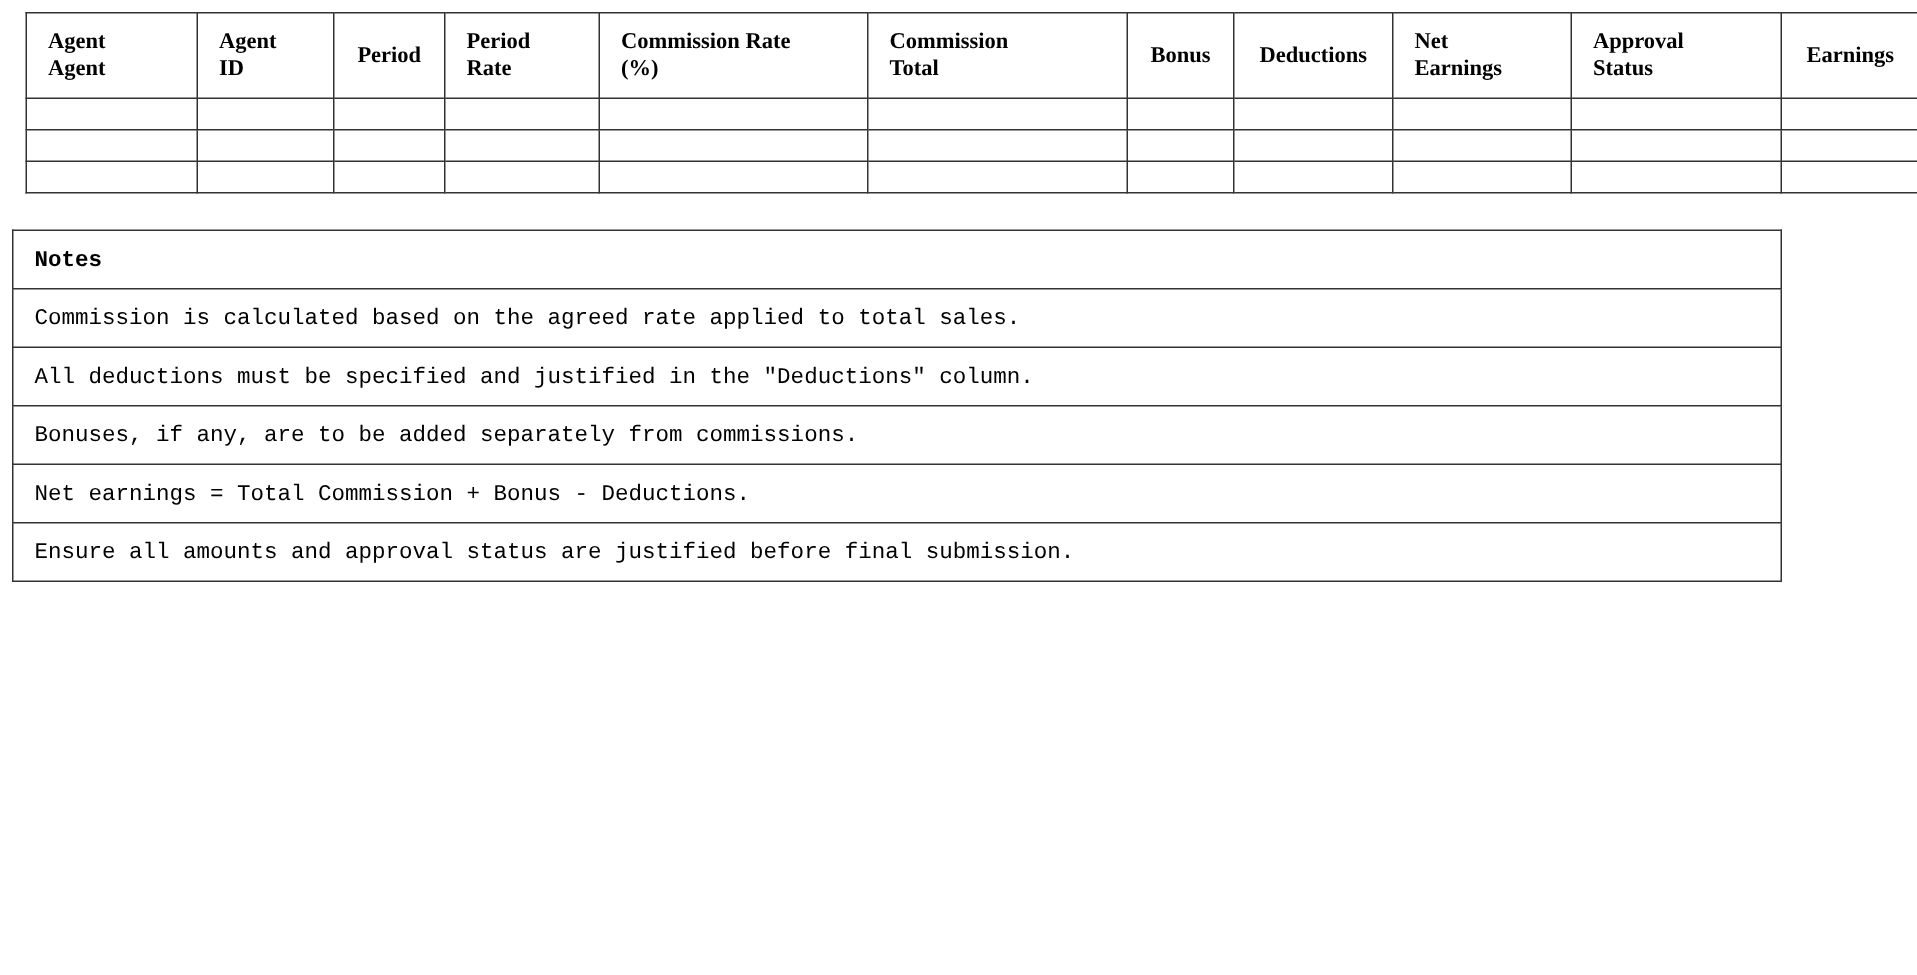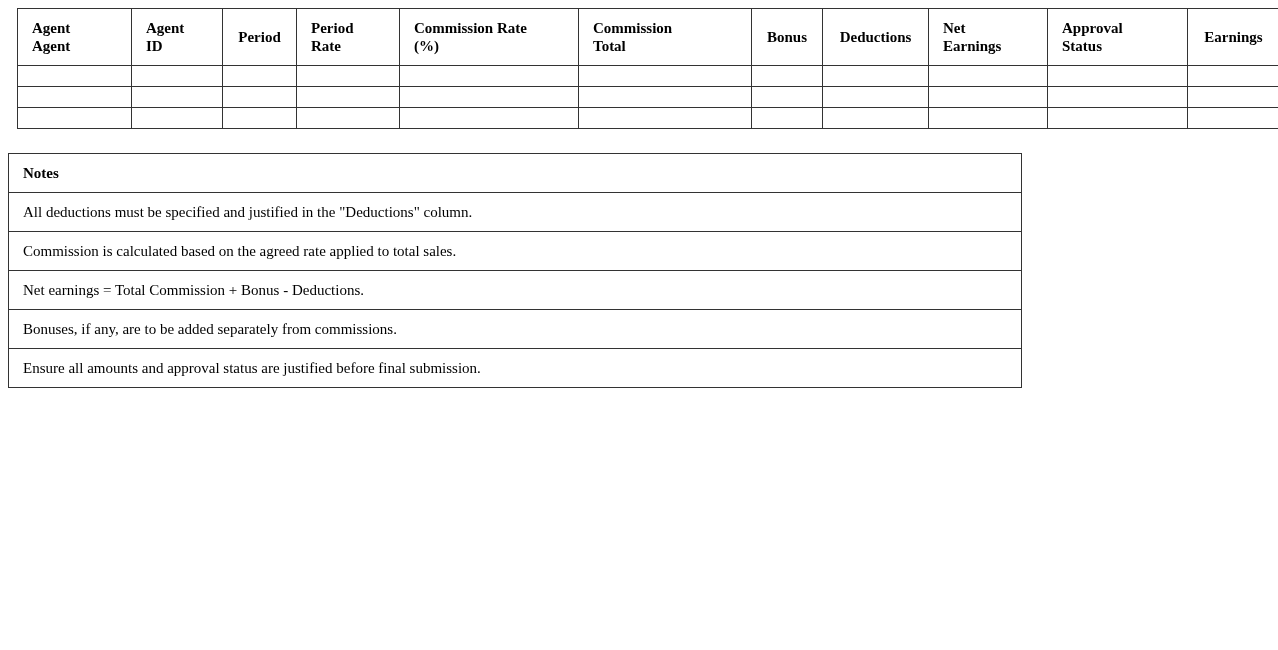--- a/index.html
+++ b/index.html
@@ -41,21 +41,22 @@
       font-size: 15px;
     }
     #commission-table th.center { text-align: center; }
     #commission-table td {
       height: 21px;
     }
     #notes-table {
       position: absolute;
       left: 8px;
       top: 153px;
-      width: 1014px;
+      width: 1180px;
+      font-family: Liberation Mono, monospace;
     }
     #notes-table th,
     #notes-table td {
       border: 1px solid #333;
       padding: 0 14px;
       height: 39px;
       box-sizing: border-box;
       text-align: left;
       vertical-align: middle;
       font-size: 15px;
@@ -138,28 +139,28 @@
 </table>
 
 <table id="notes-table">
   <thead>
     <tr>
       <th>Notes</th>
     </tr>
   </thead>
   <tbody>
     <tr>
+      <td>Commission is calculated based on the agreed rate applied to total sales.</td>
+    </tr>
+    <tr>
       <td>All deductions must be specified and justified in the "Deductions" column.</td>
     </tr>
     <tr>
-      <td>Commission is calculated based on the agreed rate applied to total sales.</td>
+      <td>Bonuses, if any, are to be added separately from commissions.</td>
     </tr>
     <tr>
       <td>Net earnings = Total Commission + Bonus - Deductions.</td>
-    </tr>
-    <tr>
-      <td>Bonuses, if any, are to be added separately from commissions.</td>
     </tr>
     <tr>
       <td>Ensure all amounts and approval status are justified before final submission.</td>
     </tr>
   </tbody>
 </table>
 
 </body></html>

